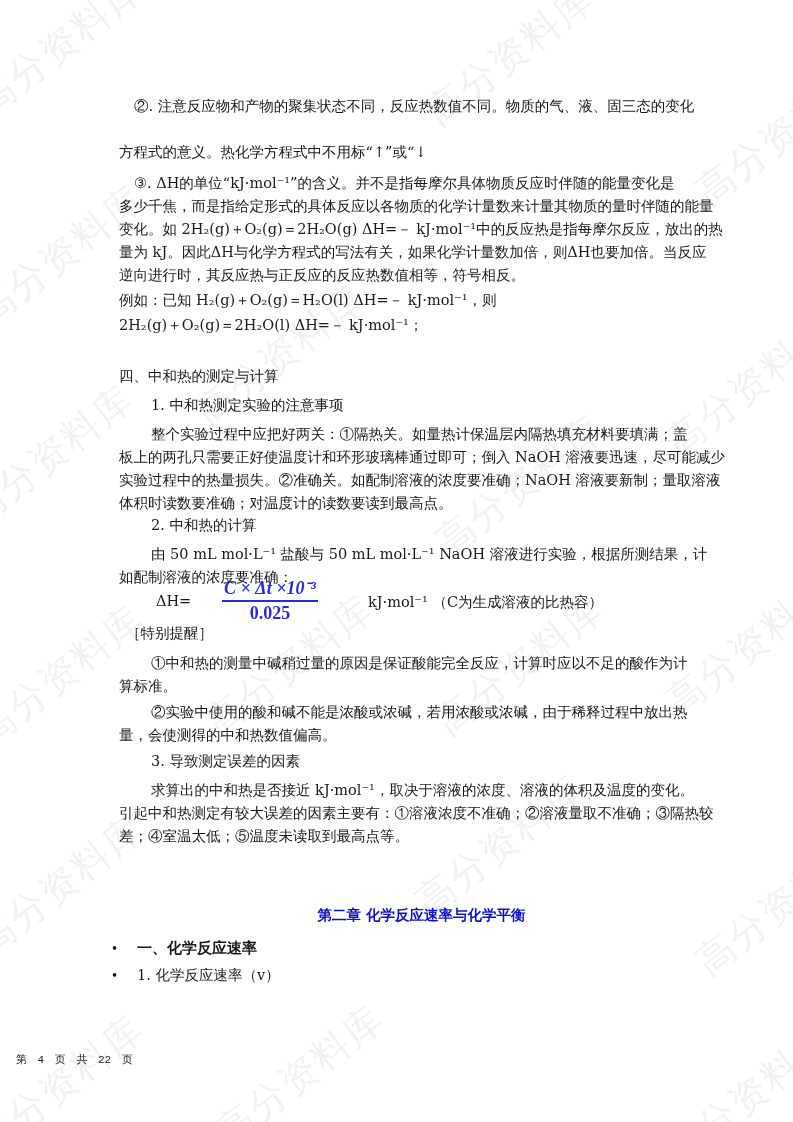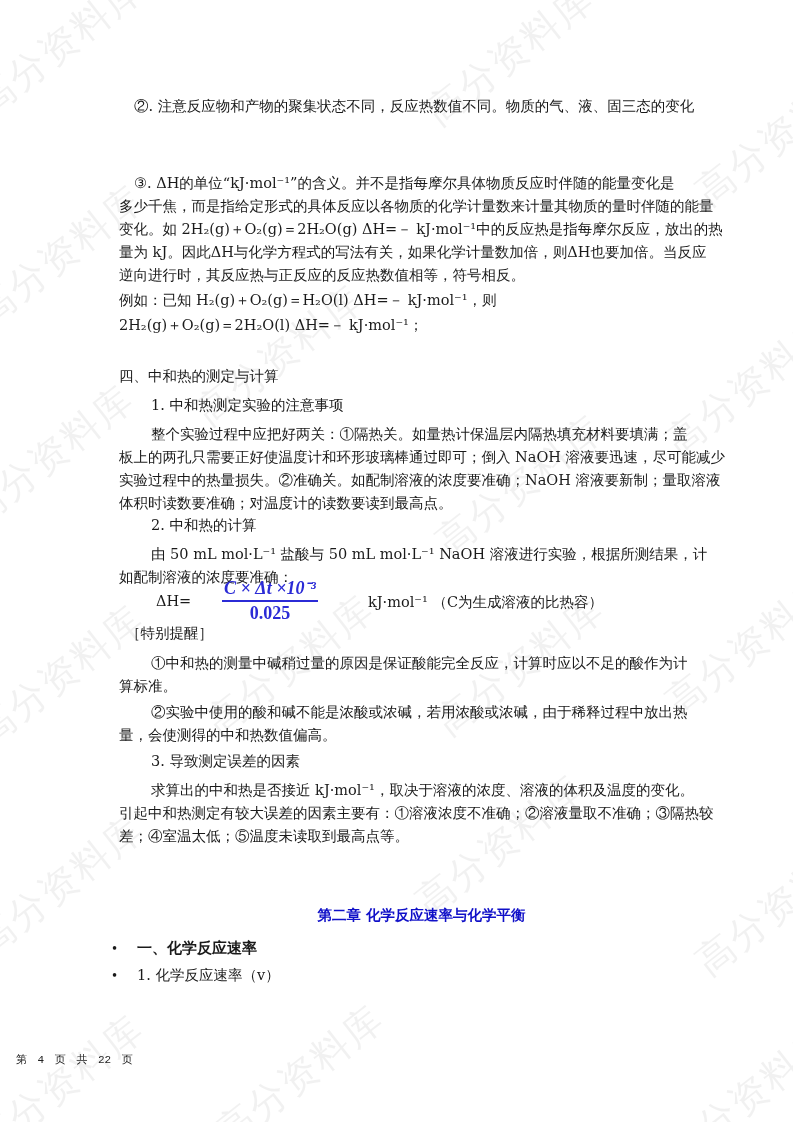--- a/index.html
+++ b/index.html
@@ -46,20 +46,21 @@
   <div class="wm" style="left:400px;top:820px;">高分资料库</div>
   <div class="wm" style="left:680px;top:880px;">高分资料库</div>
   <div class="wm" style="left:-40px;top:1060px;">高分资料库</div>
   <div class="wm" style="left:200px;top:1050px;">高分资料库</div>
   <div class="wm" style="left:650px;top:1070px;">高分资料库</div>
 </div>
 
 <div class="page">
 
   <div class="line" style="top:95px; left:118px;">②. 注意反应物和产物的聚集状态不同，反应热数值不同。物质的气、液、固三态的变化</div>
+  <div class="line" style="top:141px;">方程式的意义。热化学方程式中不用标“↑”或“↓</div>
 
   <div class="line" style="top:172px; left:118px;">③. ΔH的单位“kJ·mol⁻¹”的含义。并不是指每摩尔具体物质反应时伴随的能量变化是</div>
   <div class="line" style="top:195px;">多少千焦，而是指给定形式的具体反应以各物质的化学计量数来计量其物质的量时伴随的能量</div>
   <div class="line" style="top:218px;">变化。如 2H₂(g)＋O₂(g)＝2H₂O(g)    ΔH=－ kJ·mol⁻¹中的反应热是指每摩尔反应，放出的热</div>
   <div class="line" style="top:241px;">量为 kJ。因此ΔH与化学方程式的写法有关，如果化学计量数加倍，则ΔH也要加倍。当反应</div>
   <div class="line" style="top:289px;">例如：已知 H₂(g)＋O₂(g)＝H₂O(l)    ΔH=－ kJ·mol⁻¹，则</div>
 
   <div class="line" style="top:264px;">逆向进行时，其反应热与正反应的反应热数值相等，符号相反。</div>
   <div class="line" style="top:314px;">2H₂(g)＋O₂(g)＝2H₂O(l)    ΔH=－ kJ·mol⁻¹；</div>
 

